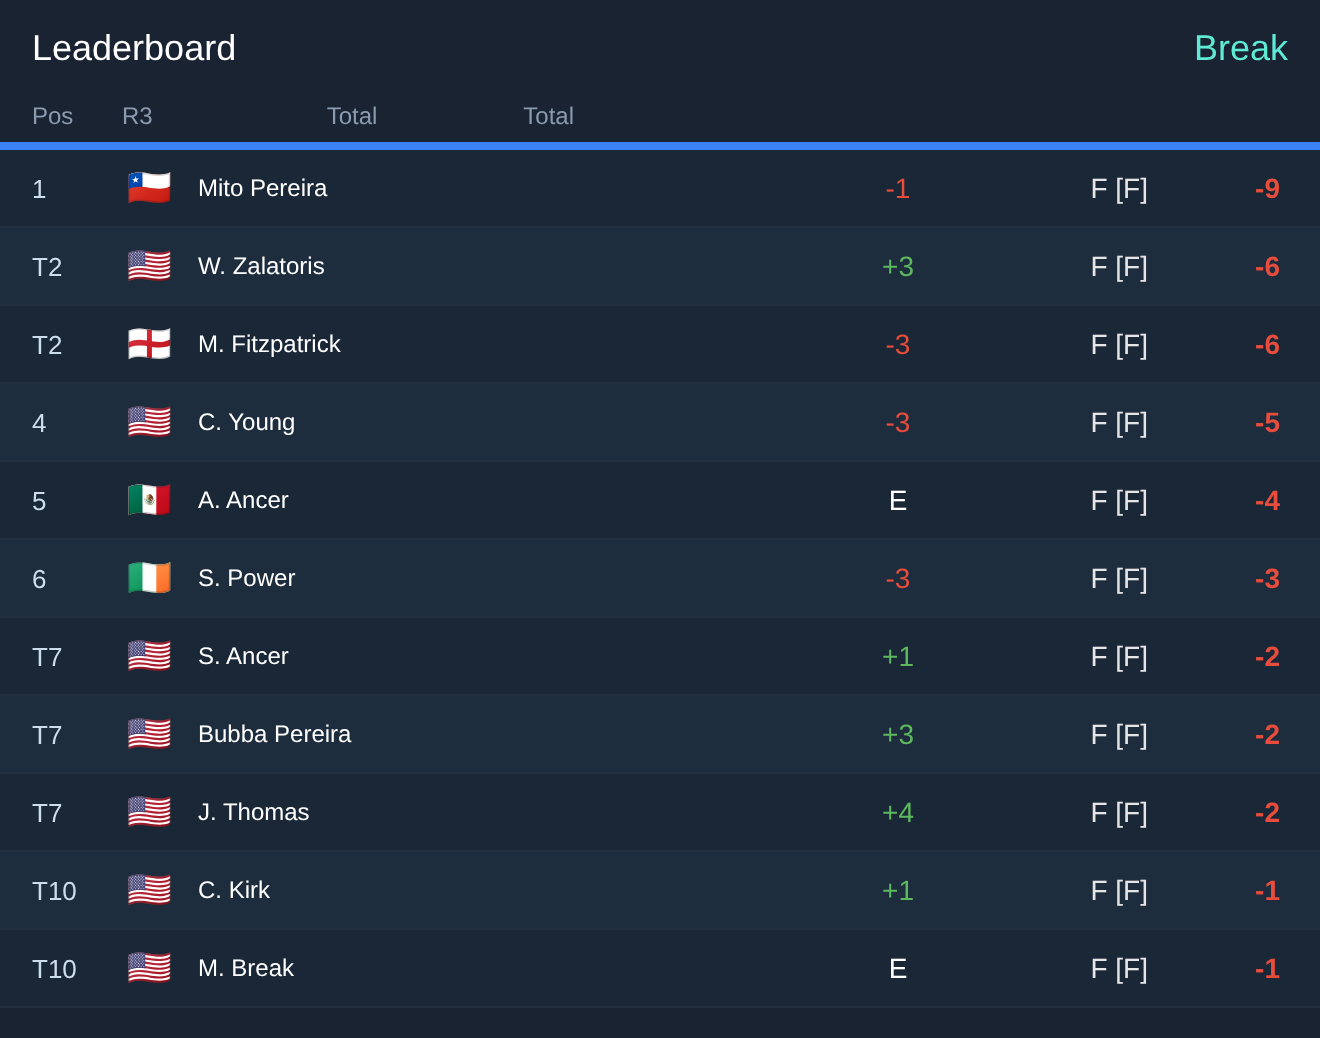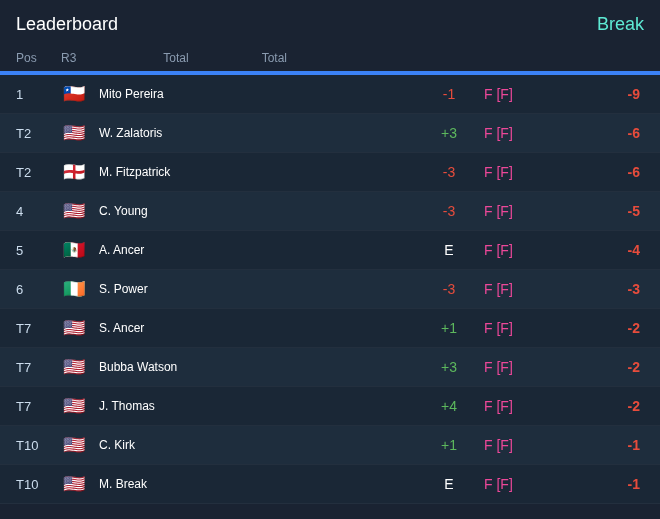--- a/index.html
+++ b/index.html
@@ -91,23 +91,23 @@
       font-size: 12px;
     }
     .r3-cell {
       width: 70px;
       text-align: center;
       flex-shrink: 0;
       font-size: 14px;
     }
     .thru-cell {
       width: 90px;
-      text-align: left;
-      flex-shrink: 0;
-      color: #ec4899;
+      text-align: right;
+      flex-shrink: 0;
+      color: #e5e5e5;
       font-size: 14px;
     }
     .total-cell {
       width: 70px;
       text-align: right;
       flex-shrink: 0;
       font-size: 14px;
       font-weight: bold;
       padding-right: 4px;
     }
@@ -216,21 +216,21 @@
       <span class="player-name">S. Ancer</span>
     </div>
     <div class="r3-cell score-positive">+1</div>
     <div class="thru-cell">F [F]</div>
     <div class="total-cell score-negative">-2</div>
   </div>
       <div class="player-row">
     <div class="pos-cell">T7</div>
     <div class="player-cell">
       <span class="flag">🇺🇸</span>
-      <span class="player-name">Bubba Watson</span>
+      <span class="player-name">Bubba Pereira</span>
     </div>
     <div class="r3-cell score-positive">+3</div>
     <div class="thru-cell">F [F]</div>
     <div class="total-cell score-negative">-2</div>
   </div>
       <div class="player-row">
     <div class="pos-cell">T7</div>
     <div class="player-cell">
       <span class="flag">🇺🇸</span>
       <span class="player-name">J. Thomas</span>

